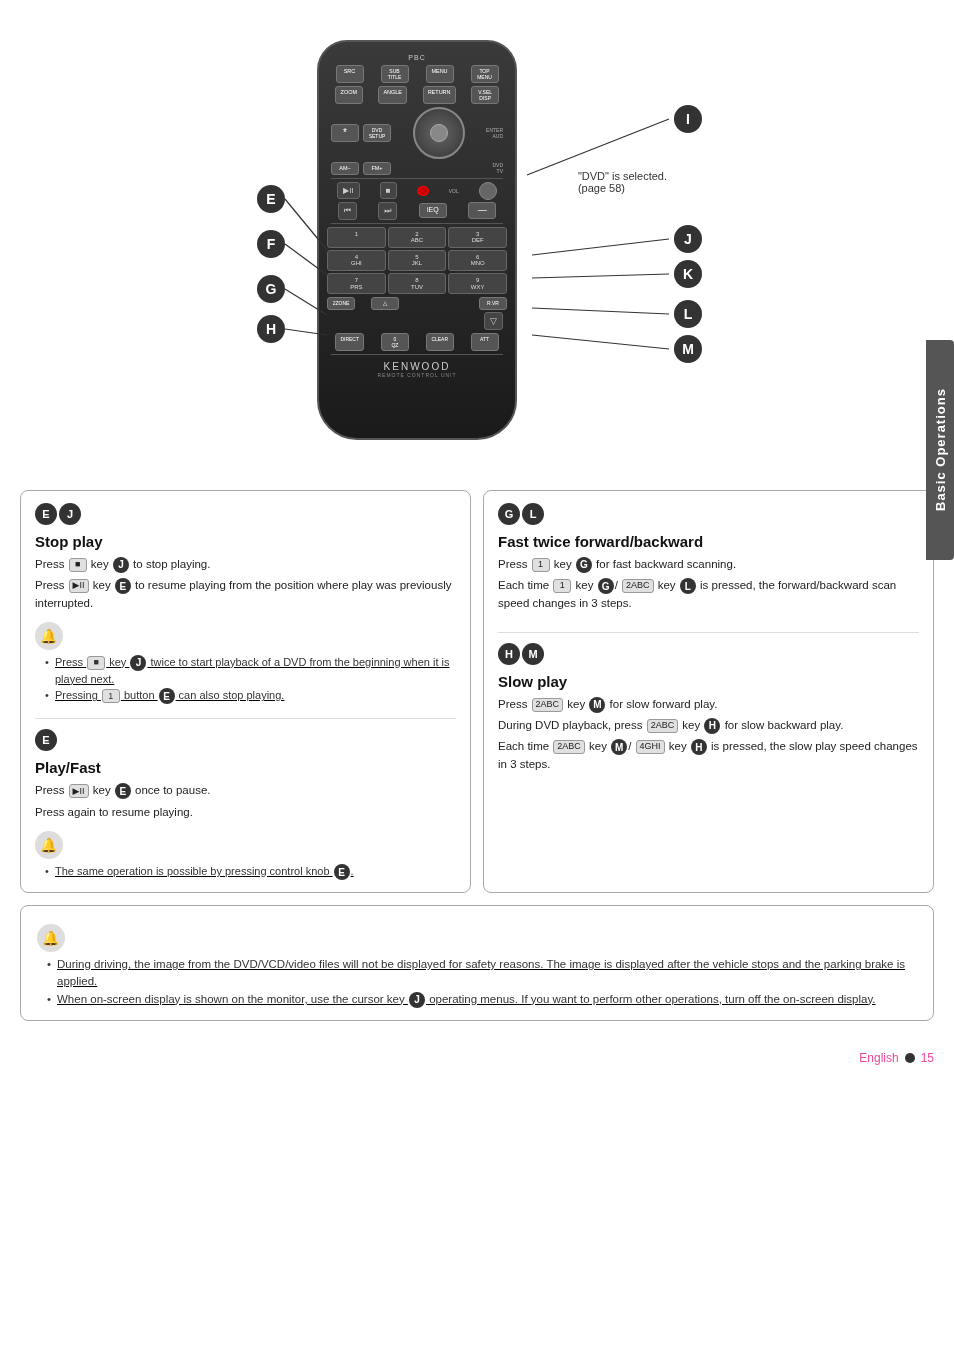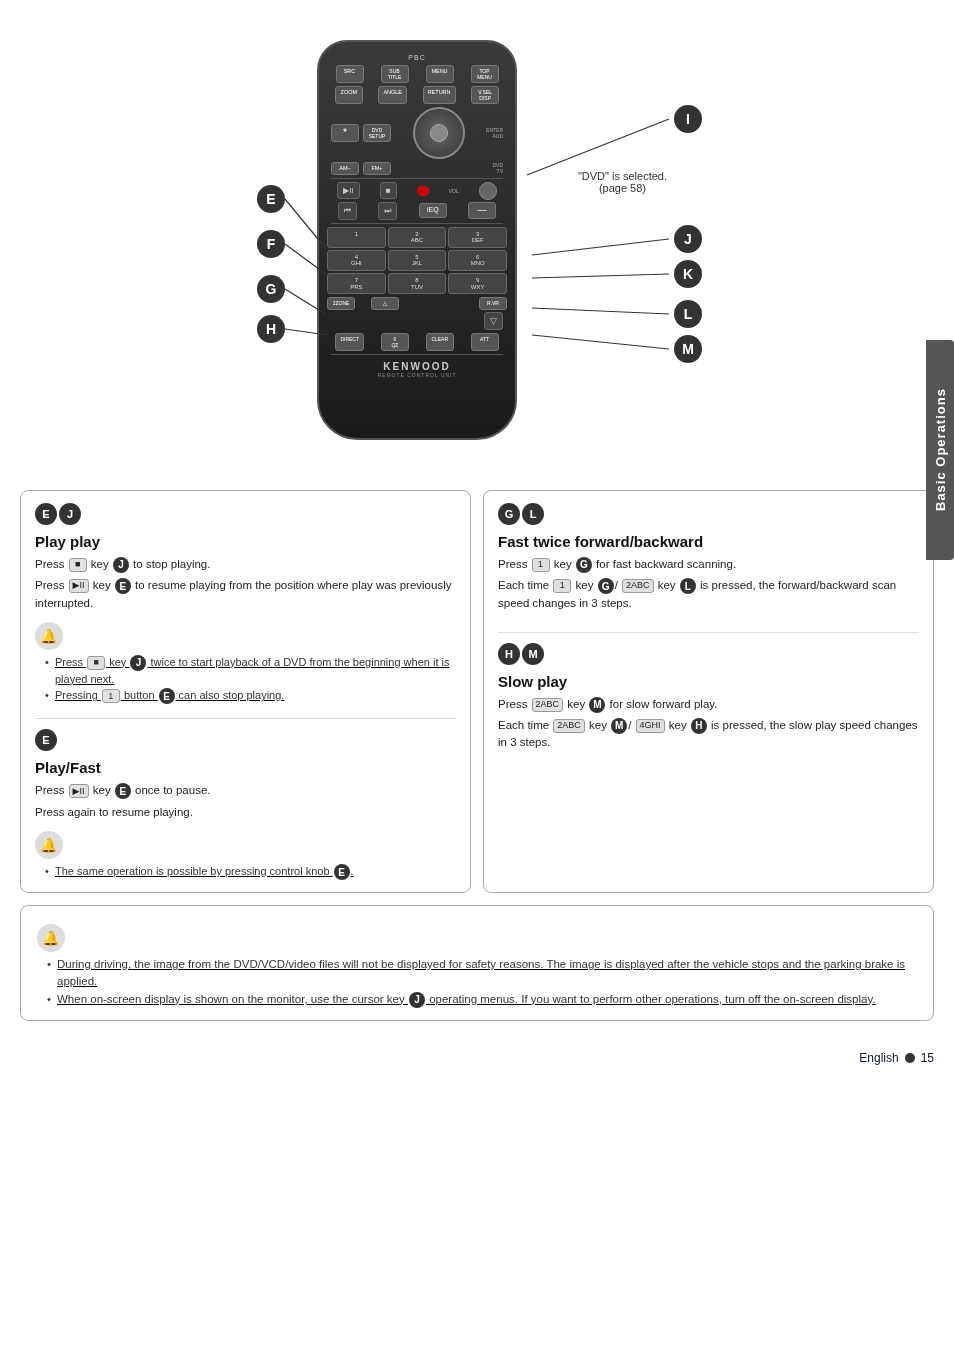--- a/index.html
+++ b/index.html
@@ -146,21 +146,21 @@
       padding: 3px 2px;
       border-radius: 3px;
       border: 1px solid #666;
       line-height: 1.1;
     }
 
     .remote-brand {
       text-align: center;
       color: #ccc;
       font-size: 10px;
-      font-weight: bold;
+      font-weight: normal;
       margin-top: 6px;
       letter-spacing: 2px;
     }
     .remote-brand-sub {
       text-align: center;
       color: #888;
       font-size: 5px;
       letter-spacing: 1px;
     }
 
@@ -328,21 +328,21 @@
       font-size: 11.5px;
     }
 
     
     .page-footer {
       display: flex;
       justify-content: flex-end;
       align-items: center;
       padding: 8px 20px;
       font-size: 12px;
-      color: #0f172a;
+      color: #ec4899;
     }
 
     .page-footer .page-num {
       display: flex;
       align-items: center;
       gap: 6px;
     }
 
     .page-dot {
       width: 10px;
@@ -368,21 +368,21 @@
     <div class="label-circle label-H">H</div>
 
     <div class="label-circle label-I">I</div>
     <div class="label-circle label-J">J</div>
     <div class="label-circle label-K">K</div>
     <div class="label-circle label-L">L</div>
     <div class="label-circle label-M">M</div>
 
     <div class="dvd-note">
       <div style="font-size:11px;color:#333;">"DVD" is selected.</div>
-      <div style="font-size:11px;color:#333;text-align:center;">(page 58)</div>
+      <div style="font-size:11px;color:#333;">(page 58)</div>
     </div>
 
     <div class="remote-body">
       <div class="remote-top-label">PBC</div>
 
       <div class="remote-btn-row">
         <div class="remote-btn">SRC</div>
         <div class="remote-btn" style="font-size:5px;">SUB<br>TITLE</div>
         <div class="remote-btn">MENU</div>
         <div class="remote-btn" style="font-size:5px;">TOP<br>MENU</div>
@@ -496,21 +496,21 @@
 
   <div class="info-boxes-row">
 
     <div class="info-box">
       <div class="info-box-header">
         <div class="box-label-pair">
           <div class="box-circle">E</div>
           <div class="box-circle">J</div>
         </div>
       </div>
-      <div class="box-title">Play play</div>
+      <div class="box-title">Stop play</div>
       <div class="box-text">
         <span>Press</span>
         <span class="inline-icon">■</span>
         key
         <span class="bold-circle">J</span>
         to stop playing.
       </div>
       <div class="box-text">
         <span>Press</span>
         <span class="inline-icon">▶II</span>
@@ -566,20 +566,23 @@
           <div class="box-label-pair">
             <div class="box-circle">H</div>
             <div class="box-circle">M</div>
           </div>
         </div>
         <div class="box-title">Slow play</div>
         <div class="box-text">
           Press <span class="inline-icon">2ABC</span> key <span class="bold-circle">M</span> for slow forward play.
         </div>
         <div class="box-text">
+          During DVD playback, press <span class="inline-icon">2ABC</span> key <span class="bold-circle">H</span> for slow backward play.
+        </div>
+        <div class="box-text">
           Each time <span class="inline-icon">2ABC</span> key <span class="bold-circle">M</span>/ <span class="inline-icon">4GHI</span> key <span class="bold-circle">H</span> is pressed, the slow play speed changes in 3 steps.
         </div>
       </div>
     </div>
 
   </div>
 
   <div class="bottom-note-box">
     <div class="note-icon">🔔</div>
     <ul class="bullet-list">

